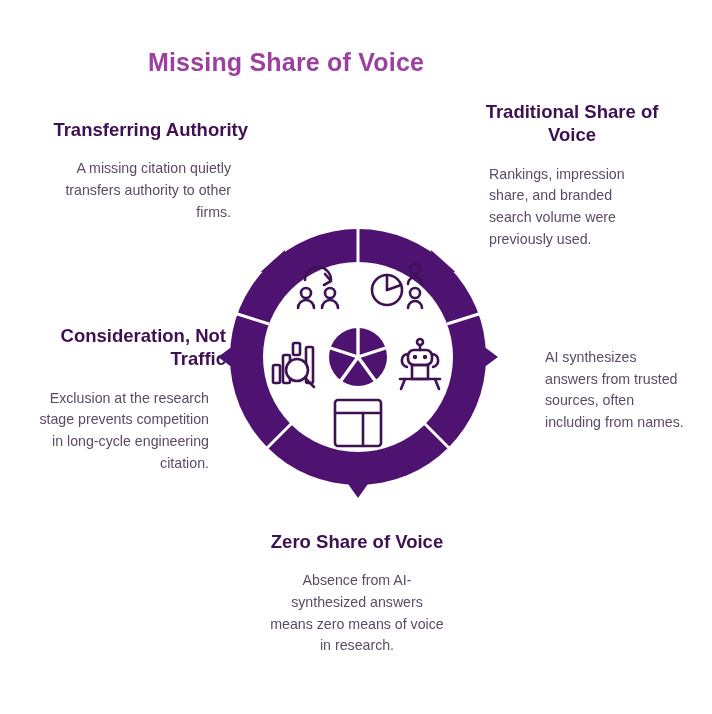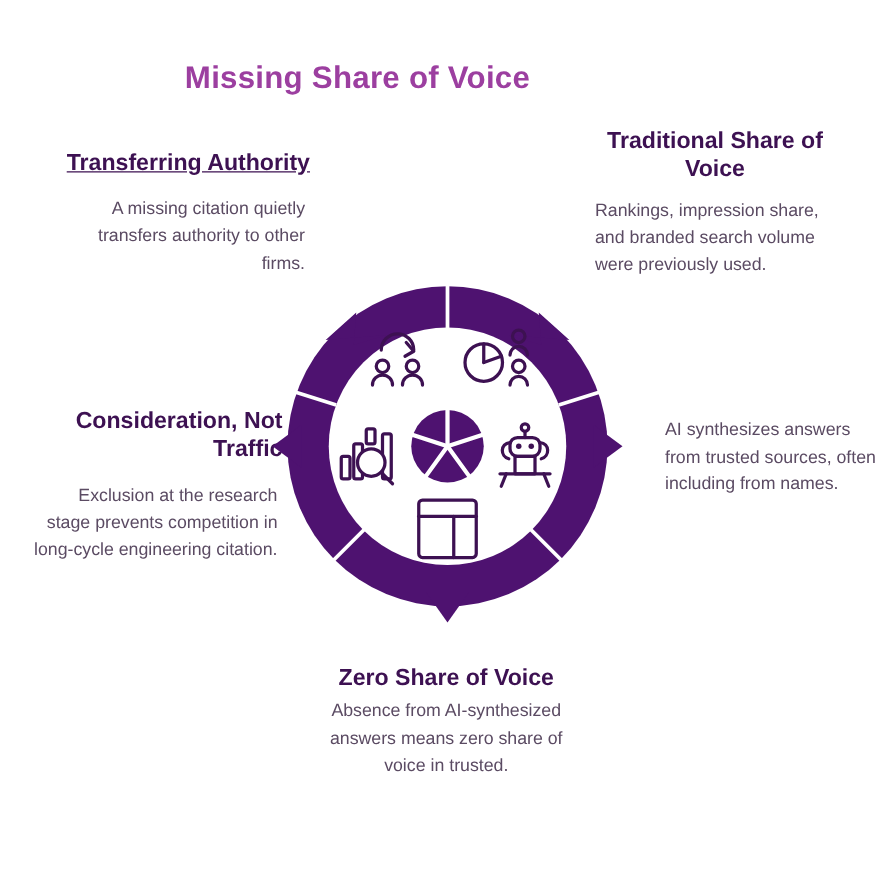--- a/index.html
+++ b/index.html
@@ -37,33 +37,33 @@
   
   .block { position: absolute; }
   .block h3 {
     margin: 0 0 14px 0;
     font-size: 18.5px;
     font-weight: bold;
     line-height: 1.26;
     color: #3D1152;
   }
   .block p {
-    margin: 4px;
+    margin: 17px;
     font-size: 14.2px;
     line-height: 1.53;
     color: #5B4B63;
   }
 
   .block-tl { top: 118px; left: 48px;  width: 200px; text-align: right; }
   .block-tr { top: 100px; left: 472px; width: 200px; text-align: left;  }
   .block-ml { top: 324px; left: 22px;  width: 204px; text-align: right; }
   .block-mr { top: 330px; left: 528px; width: 180px; text-align: left;  }
   .block-bt { top: 530px; left: 252px; width: 210px; text-align: center;}
 
-  .block-tl h3 { margin-bottom: 16px; text-decoration: underline; }
+  .block-tl h3 { margin-bottom: 16px; }
   .block-ml h3 { margin-bottom: 16px; }
   .block-bt h3 { margin-bottom: 6px; }
   .block-tr h3 { margin-bottom: 12px; text-align: center; }
   .block-mr h3 { margin-bottom: 18px; }
 
   
   .wheel {
     position: absolute;
     left: 213px;
     top: 212px;
@@ -93,21 +93,21 @@
     <h3>Consideration, Not Traffic</h3>
     <p>Exclusion at the research stage prevents competition in long-cycle engineering citation.</p>
   </div>
 
   <div class="block block-mr">
     <p>AI synthesizes answers from trusted sources, often including from names.</p>
   </div>
 
   <div class="block block-bt">
     <h3>Zero Share of Voice</h3>
-    <p>Absence from AI-synthesized answers means zero share of voice in trusted.</p>
+    <p>Absence from AI-synthesized answers means zero means of voice in research.</p>
   </div>
 
   <div class="wheel">
     <svg width="290" height="290" viewBox="0 0 290 290" xmlns="http://www.w3.org/2000/svg">
 
       <g>
         <circle cx="145" cy="145" r="128" fill="#4E1270"></circle>
         <circle cx="145" cy="145" r="95" fill="#ffffff"></circle>
       </g>
 

